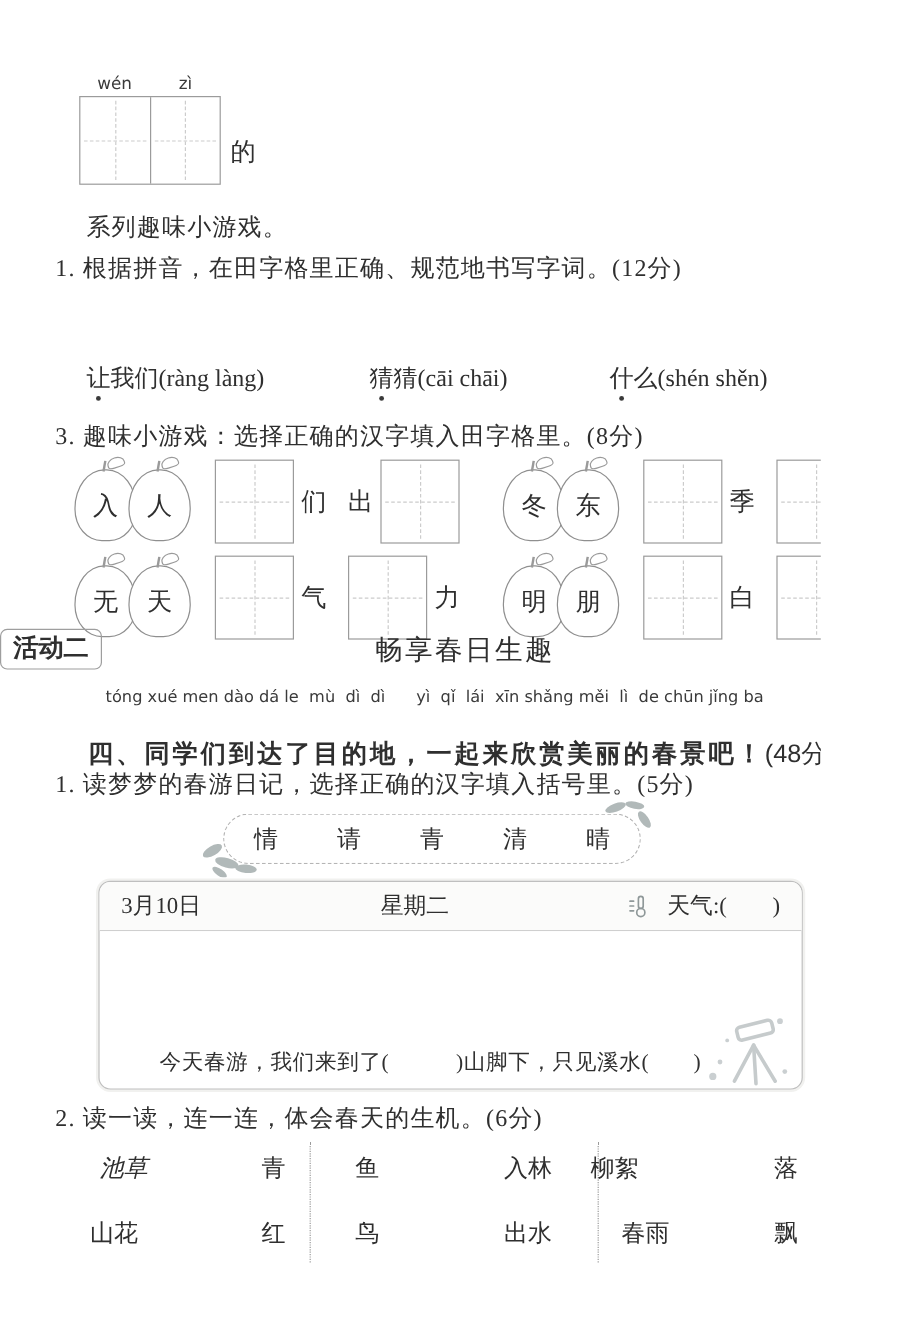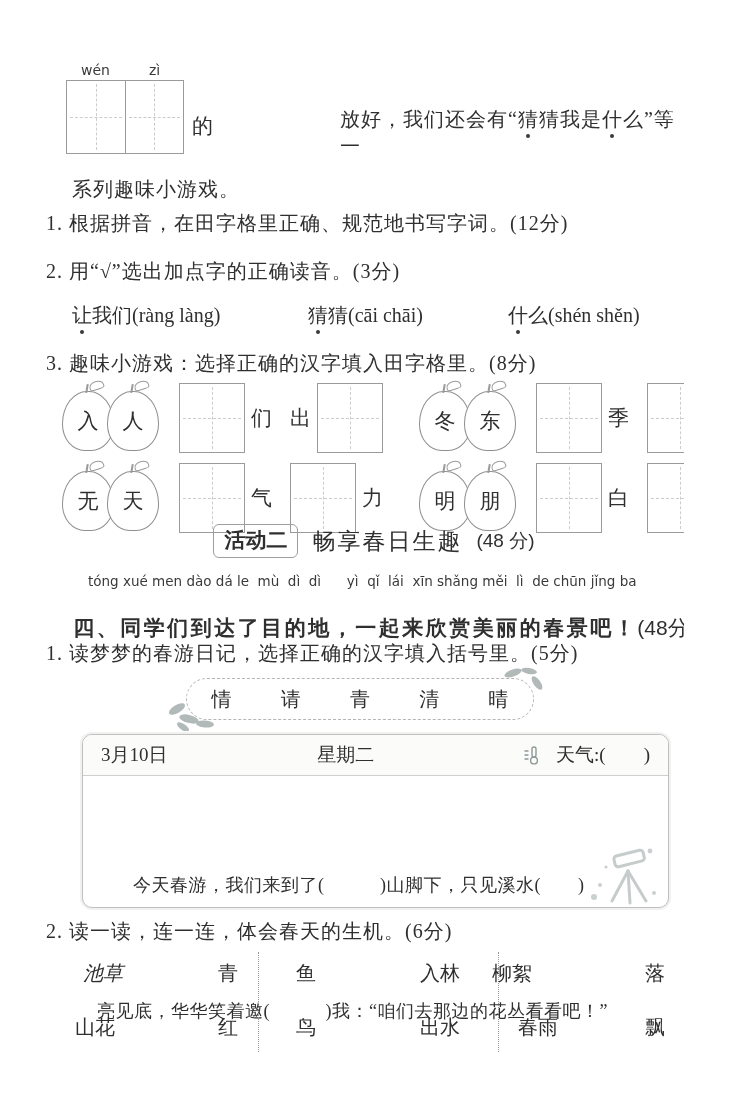--- a/index.html
+++ b/index.html
@@ -35,21 +35,21 @@
   .apple{width:50px;height:58px;border:1.5px solid #8f8f8f;background:#fff;position:relative;
          border-radius:48% 48% 44% 44% / 54% 54% 44% 44%;
          display:flex;align-items:center;justify-content:center;font-size:21px;}
   .apple + .apple{margin-left:-7px;}
   .apple .stem{position:absolute;top:-8px;left:46%;width:2px;height:9px;background:#9a9a9a;transform:rotate(10deg);}
   .apple .leafbit{position:absolute;top:-11px;left:52%;width:13px;height:7px;border:1px solid #9a9a9a;
          border-radius:60% 60% 40% 40%/70% 70% 30% 30%;transform:rotate(-18deg);background:#fff;}
   .rowchar{font-size:21px;flex:0 0 auto;}
 
   
-  .act{position:absolute;left:0;top:524px;width:748px;display:flex;justify-content:center;align-items:center;gap:14px;}
+  .act{position:absolute;left:0;top:524px;width:748px;display:flex;justify-content:space-between;align-items:center;gap:14px;}
   .act .badge{border:1.5px solid #9e9e9e;border-radius:6px;padding:1px 10px 3px;font-size:21px;font-weight:700;}
   .act .ttl{font-size:23px;font-weight:400;letter-spacing:2px;}
   .act .scr{font-size:19px;}
 
   
   .wordbank{position:absolute;left:186px;top:678px;width:346px;height:40px;
             border:1.5px dashed #b5b5b5;border-radius:21px;display:flex;align-items:center;
             justify-content:space-around;font-size:20px;background:#fff;}
   .wb-decor{position:absolute;}
 
@@ -78,28 +78,24 @@
     <div class="pz pinyin">
       <span>wén</span>
       <span>zì</span>
     </div>
     <div class="twin">
       <div class="cell"></div>
       <div class="cell"></div>
     </div>
   </div>
   <div class="abs kai" style="left:192px;top:112px;font-size:21px;">的</div>
-  <div class="abs kai" style="left:340px;top:106px;font-size:20px;letter-spacing:1px;">
-    <span>放好，我们还会有“</span><span class="dc">猜</span><span>猜我是</span><span class="dc">什</span><span>么”等一</span>
-  </div>
   <div class="abs kai qtext" style="left:72px;top:176px;">系列趣味小游戏。</div>
 
   <div class="abs kai qtext" style="left:46px;top:210px;">1. 根据拼音，在田字格里正确、规范地书写字词。(12分)</div>
 
-  <div class="abs kai qtext" style="left:46px;top:258px;">2. 用“√”选出加点字的正确读音。(3分)</div>
   <div class="abs kai" style="left:72px;top:302px;font-size:20px;">
     <span class="dc">让</span><span>我们(ràng  làng)</span>
   </div>
   <div class="abs kai" style="left:308px;top:302px;font-size:20px;">
     <span class="dc">猜</span><span>猜(cāi  chāi)</span>
   </div>
   <div class="abs kai" style="left:508px;top:302px;font-size:20px;">
     <span class="dc">什</span><span>么(shén  shěn)</span>
   </div>
 
@@ -223,21 +219,20 @@
               <line x1="1" y1="14" x2="4" y2="14"></line>
             <rect x="8" y="2" width="4" height="10" rx="2"></rect>
             <circle cx="10" cy="15.5" r="3.4"></circle>
           </g>
         </svg>
         <span>天气:(　　)</span>
       </span>
     </div>
     <div class="diary-body">
       <div class="indent">今天春游，我们来到了(　　　)山脚下，只见溪水(　　)</div>
-      <div>亮见底，华华笑着邀(　　　)我：“咱们去那边的花丛看看吧！”</div>
       
     </div>
     <svg style="position:absolute;right:6px;bottom:2px;opacity:0.75;" width="74" height="60" viewBox="0 0 74 60">
       <g stroke="#b3babc" stroke-width="3" fill="none" stroke-linecap="round">
         <line x1="40" y1="26" x2="24" y2="56"></line>
         <line x1="40" y1="26" x2="58" y2="56"></line>
         <line x1="40" y1="26" x2="42" y2="58"></line>
         <rect x="26" y="8" width="30" height="11" rx="3" transform="rotate(-14 41 13)" fill="#fff"></rect>
       </g>
       <g fill="#b9c0c2">

